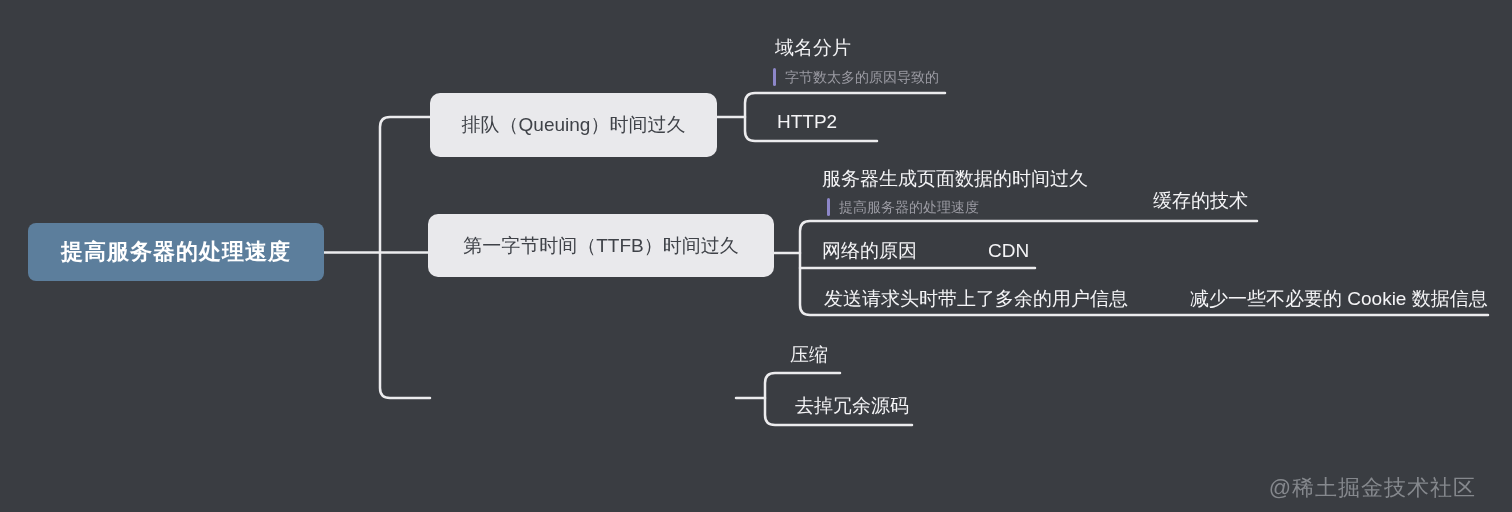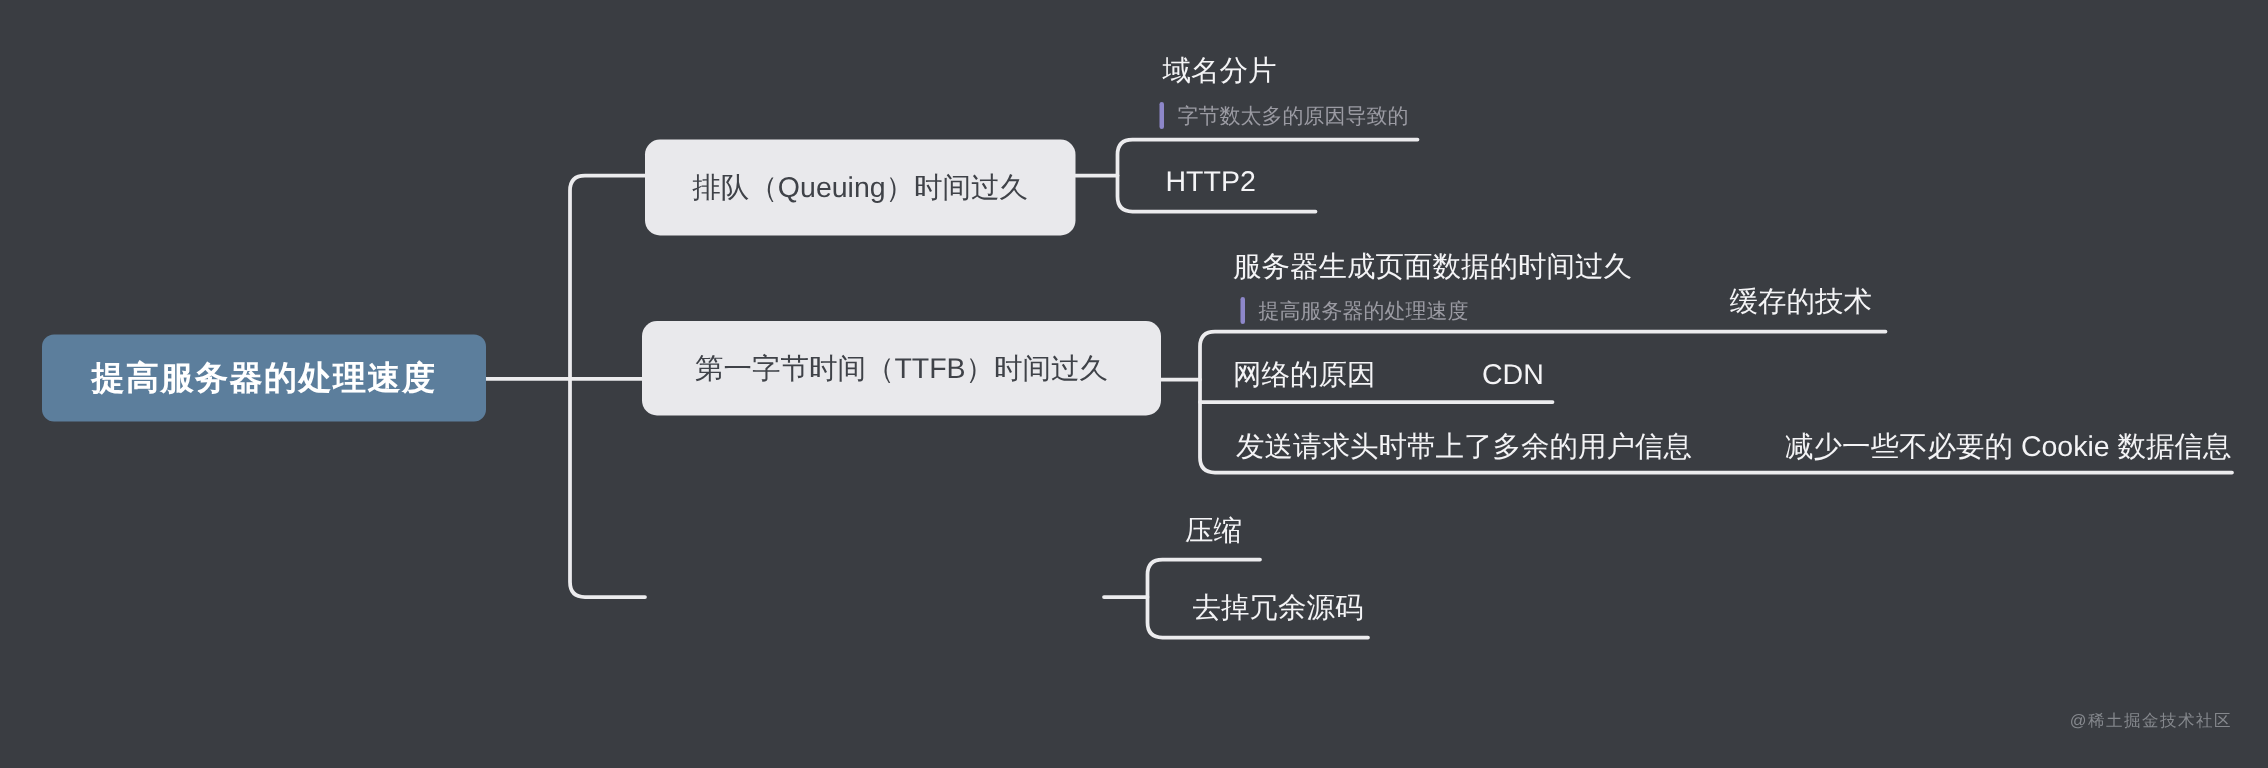--- a/index.html
+++ b/index.html
@@ -37,22 +37,22 @@
   .note-bar.blue{background:var(--note-bar-blue);}
   .note-text{color:var(--note-text);font-size:14px;line-height:20px;}
   .download-box{
     position:absolute;background:var(--box-bg);border-radius:10px;
     display:flex;flex-direction:column;justify-content:center;padding:0 20px;
   }
   .download-title{color:var(--box-text);font-size:20px;font-weight:500;white-space:nowrap;line-height:28px;}
   .download-note{display:flex;align-items:center;gap:9px;margin-top:5px;white-space:nowrap;}
   .download-note .note-text{color:#9ea0a8;}
   .watermark{
-    position:absolute;right:24px;top:473px;color:var(--watermark);
-    font-size:11px;letter-spacing:1px;white-space:nowrap;
+    position:absolute;right:36px;top:473px;color:var(--watermark);
+    font-size:22px;letter-spacing:1px;white-space:nowrap;
   }
 </style>
 </head>
 <body>
 
 <div class="canvas">
 
   <svg width="1512" height="512" viewBox="0 0 1512 512" fill="none" stroke="#ececee" stroke-width="2.5" stroke-linecap="round">
 
     <path d="M323 252.5 H428"></path>

